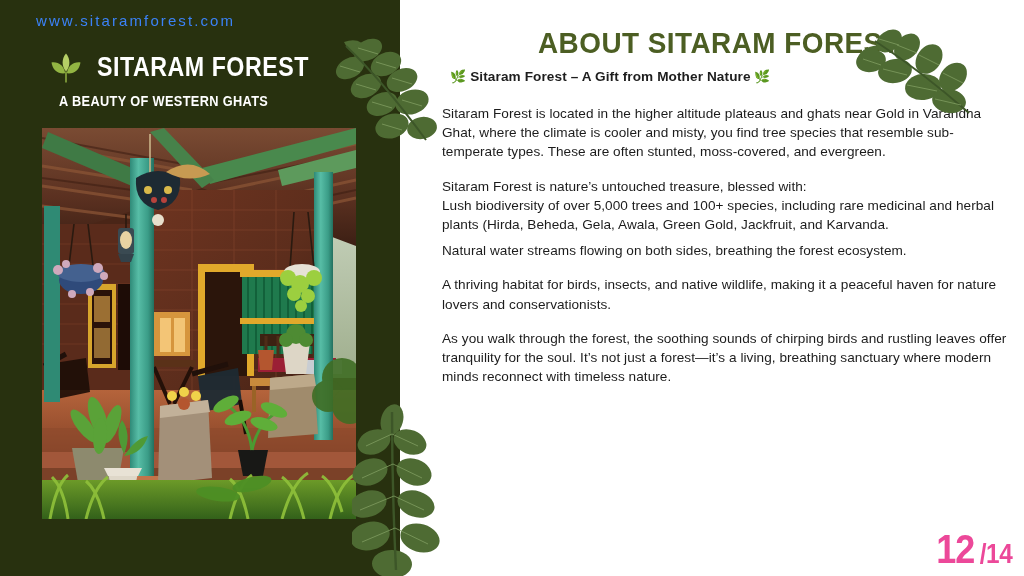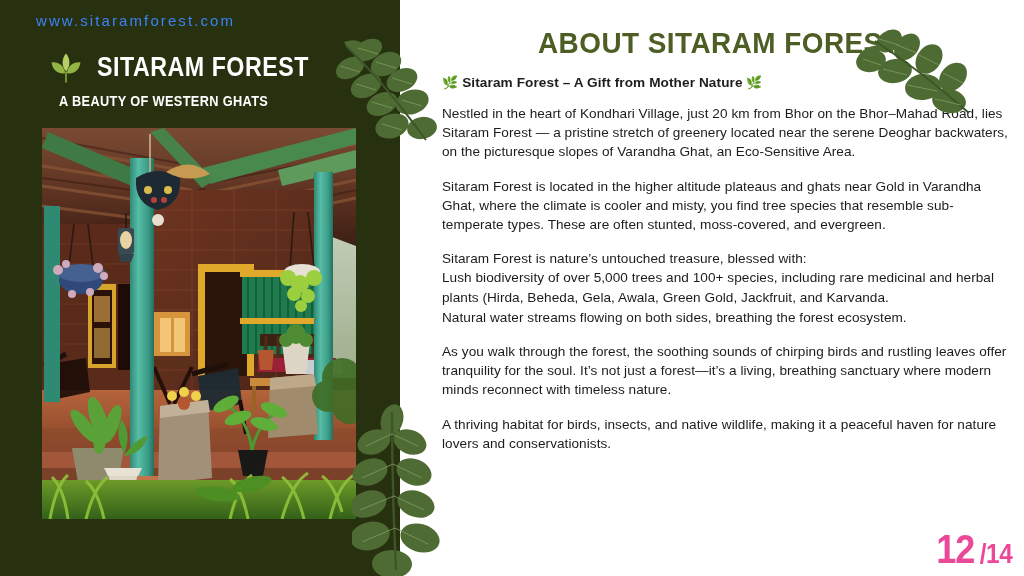--- a/index.html
+++ b/index.html
@@ -92,27 +92,26 @@
     color:#4c5e23;
     font-size:30px;
     font-weight:700;
     letter-spacing:0.5px;
     font-family:"Liberation Sans Narrow","Liberation Sans",sans-serif;
     transform:scaleX(0.93);
     transform-origin:left top;
     white-space:nowrap;
   }
   .tagline {
-    position:absolute; left:0; top:69px;
+    position:absolute; left:8px; top:69px;
     font-size:13.6px;
     font-weight:700;
     color:#1d1d1d;
     letter-spacing:0.1px;
     white-space:nowrap;
-    margin-top:6px;
   }
   .tagline .herb { color:#6f9b3f; font-size:13px; }
 
   .body-copy {
     position:absolute; left:0; top:104px;
     width:566px;
   }
   .para {
     font-size:13.6px;
     line-height:19.2px;
@@ -507,29 +506,28 @@
 
     <h1 class="about-title">ABOUT SITARAM FOREST</h1>
 
     <div class="tagline">
       <span class="herb">🌿</span>
       <span>Sitaram Forest – A Gift from Mother Nature</span>
       <span class="herb">🌿</span>
     </div>
 
     <div class="body-copy">
-      <p class="para">Nestled in the heart of Kondhari Village, just 20 km from Bhor on the Bhor–Mahad Road, lies Sitaram Forest — a pristine stretch of greenery located near the serene Deoghar backwaters, on the picturesque slopes of Varandha Ghat, an Eco-Sensitive Area.</p>
       <p class="para">Sitaram Forest is located in the higher altitude plateaus and ghats near Gold in Varandha Ghat, where the climate is cooler and misty, you find tree species that resemble sub-temperate types. These are often stunted, moss-covered, and evergreen.</p>
-      <p class="para" style="margin-bottom:1px;">
+      <p class="para" style="margin-bottom:7px;">
         <span class="sub">Sitaram Forest is nature’s untouched treasure, blessed with:</span>
         <span class="sub">Lush biodiversity of over 5,000 trees and 100+ species, including rare medicinal and herbal plants (Hirda, Beheda, Gela, Awala, Green Gold, Jackfruit, and Karvanda.</span>
       </p>
       <p class="para">Natural water streams flowing on both sides, breathing the forest ecosystem.</p>
+      <p class="para">A thriving habitat for birds, insects, and native wildlife, making it a peaceful haven for nature lovers and conservationists.</p>
       <p class="para">As you walk through the forest, the soothing sounds of chirping birds and rustling leaves offer tranquility for the soul. It’s not just a forest—it’s a living, breathing sanctuary where modern minds reconnect with timeless nature.</p>
-      <p class="para">A thriving habitat for birds, insects, and native wildlife, making it a peaceful haven for nature lovers and conservationists.</p>
     </div>
   </div>
 
   <div class="page-num">
     <span class="page-cur">12</span>
     <span class="page-tot">/14</span>
   </div>
 
 </div>
 

